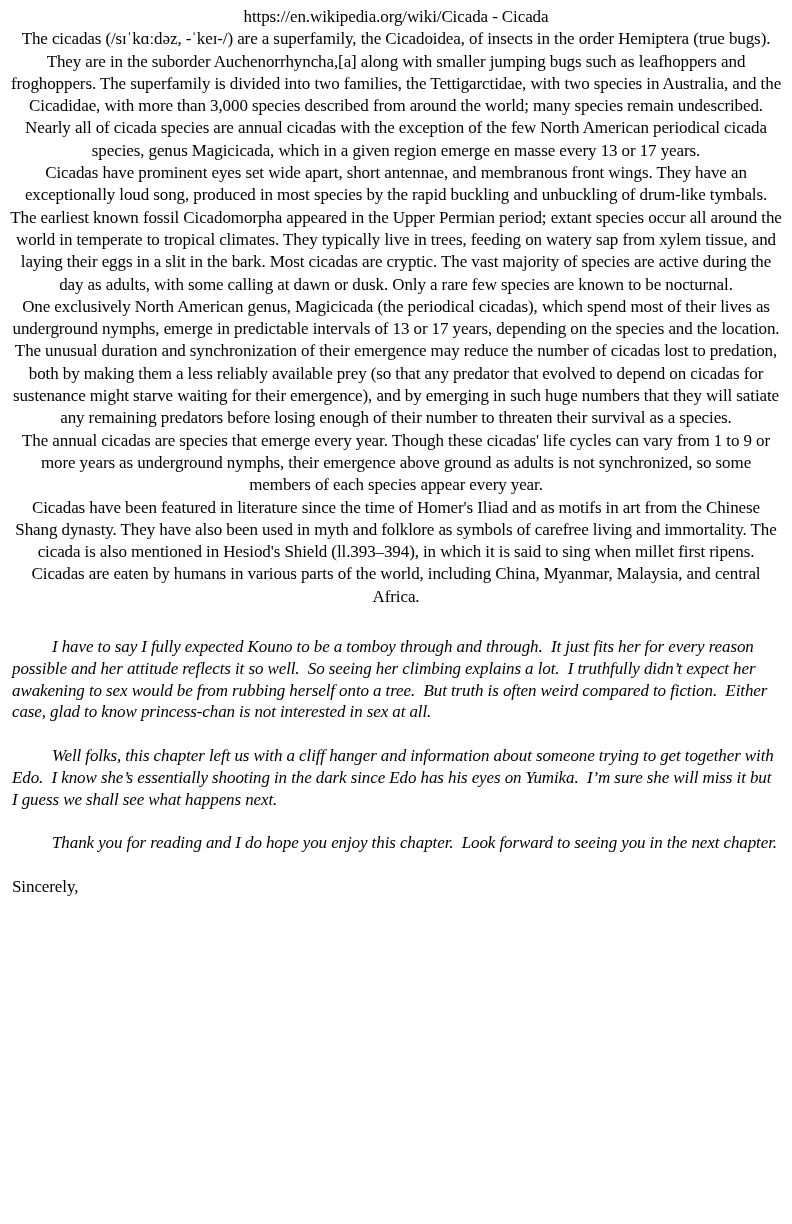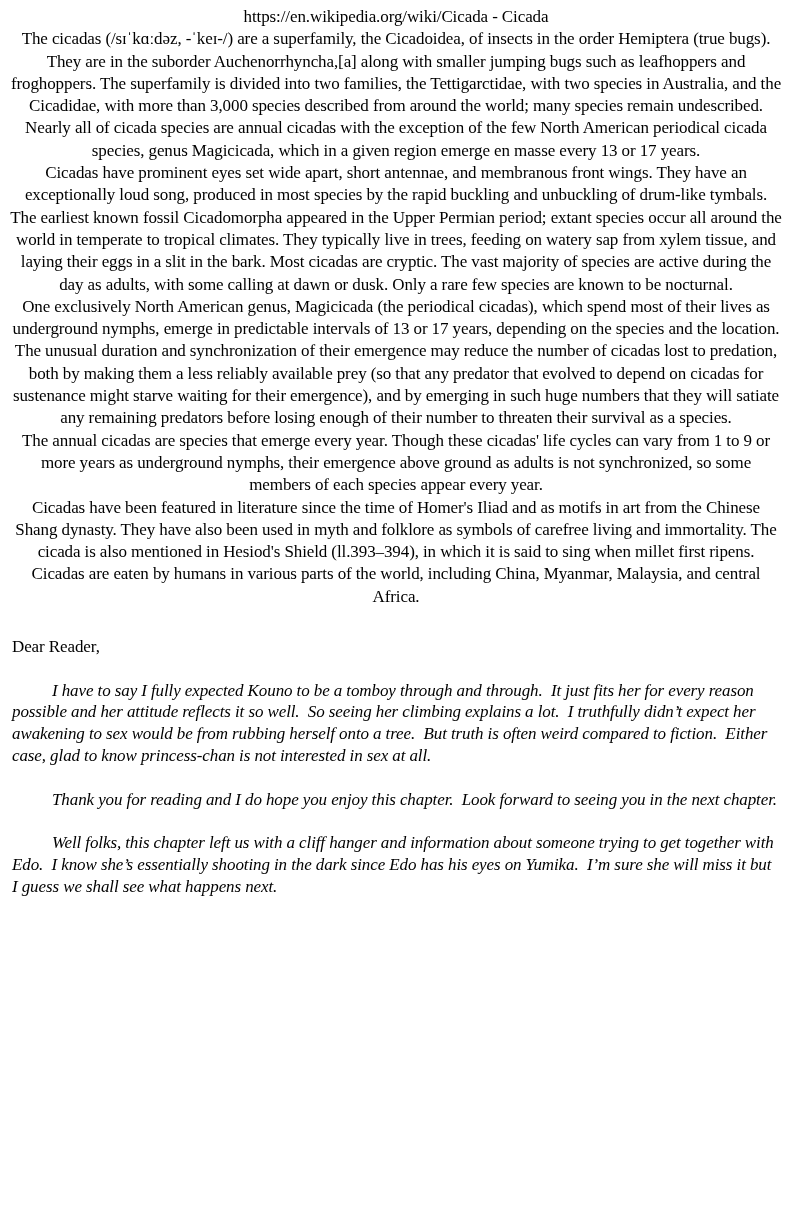--- a/index.html
+++ b/index.html
@@ -63,22 +63,21 @@
   <div class="wiki">
     <p class="title">https://en.wikipedia.org/wiki/Cicada - Cicada</p>
     <p>The cicadas (/sɪˈkɑːdəz, -ˈkeɪ-/) are a superfamily, the Cicadoidea, of insects in the order Hemiptera (true bugs). They are in the suborder Auchenorrhyncha,[a] along with smaller jumping bugs such as leafhoppers and froghoppers. The superfamily is divided into two families, the Tettigarctidae, with two species in Australia, and the Cicadidae, with more than 3,000 species described from around the world; many species remain undescribed. Nearly all of cicada species are annual cicadas with the exception of the few North American periodical cicada species, genus Magicicada, which in a given region emerge en masse every 13 or 17 years.</p>
     <p>Cicadas have prominent eyes set wide apart, short antennae, and membranous front wings. They have an exceptionally loud song, produced in most species by the rapid buckling and unbuckling of drum-like tymbals. The earliest known fossil Cicadomorpha appeared in the Upper Permian period; extant species occur all around the world in temperate to tropical climates. They typically live in trees, feeding on watery sap from xylem tissue, and laying their eggs in a slit in the bark. Most cicadas are cryptic. The vast majority of species are active during the day as adults, with some calling at dawn or dusk. Only a rare few species are known to be nocturnal.</p>
     <p>One exclusively North American genus, Magicicada (the periodical cicadas), which spend most of their lives as underground nymphs, emerge in predictable intervals of 13 or 17 years, depending on the species and the location. The unusual duration and synchronization of their emergence may reduce the number of cicadas lost to predation, both by making them a less reliably available prey (so that any predator that evolved to depend on cicadas for sustenance might starve waiting for their emergence), and by emerging in such huge numbers that they will satiate any remaining predators before losing enough of their number to threaten their survival as a species.</p>
     <p>The annual cicadas are species that emerge every year. Though these cicadas' life cycles can vary from 1 to 9 or more years as underground nymphs, their emergence above ground as adults is not synchronized, so some members of each species appear every year.</p>
     <p>Cicadas have been featured in literature since the time of Homer's Iliad and as motifs in art from the Chinese Shang dynasty. They have also been used in myth and folklore as symbols of carefree living and immortality. The cicada is also mentioned in Hesiod's Shield (ll.393–394), in which it is said to sing when millet first ripens. Cicadas are eaten by humans in various parts of the world, including China, Myanmar, Malaysia, and central Africa.</p>
   </div>
 
   <div class="letter">
-    <p class="salutation">Dear Reader,</p>
     <p class="indent">I have to say I fully expected Kouno to be a tomboy through and through.  It just fits her for every reason possible and her attitude reflects it so well.  So seeing her climbing explains a lot.  I truthfully didn’t expect her awakening to sex would be from rubbing herself onto a tree.  But truth is often weird compared to fiction.  Either case, glad to know princess-chan is not interested in sex at all.</p>
+    <p class="indent">Well folks, this chapter left us with a cliff hanger and information about someone trying to get together with Edo.  I know she’s essentially shooting in the dark since Edo has his eyes on Yumika.  I’m sure she will miss it but I guess we shall see what happens next.</p>
     <p class="indent">Thank you for reading and I do hope you enjoy this chapter.  Look forward to seeing you in the next chapter.</p>
-    <p class="indent">Well folks, this chapter left us with a cliff hanger and information about someone trying to get together with Edo.  I know she’s essentially shooting in the dark since Edo has his eyes on Yumika.  I’m sure she will miss it but I guess we shall see what happens next.</p>
     <p class="closing">Sincerely,</p>
   </div>
 
   <div class="footer-bar" style="background: rgb(46, 49, 146);"></div>
 
 </div>
 
 </body></html>

